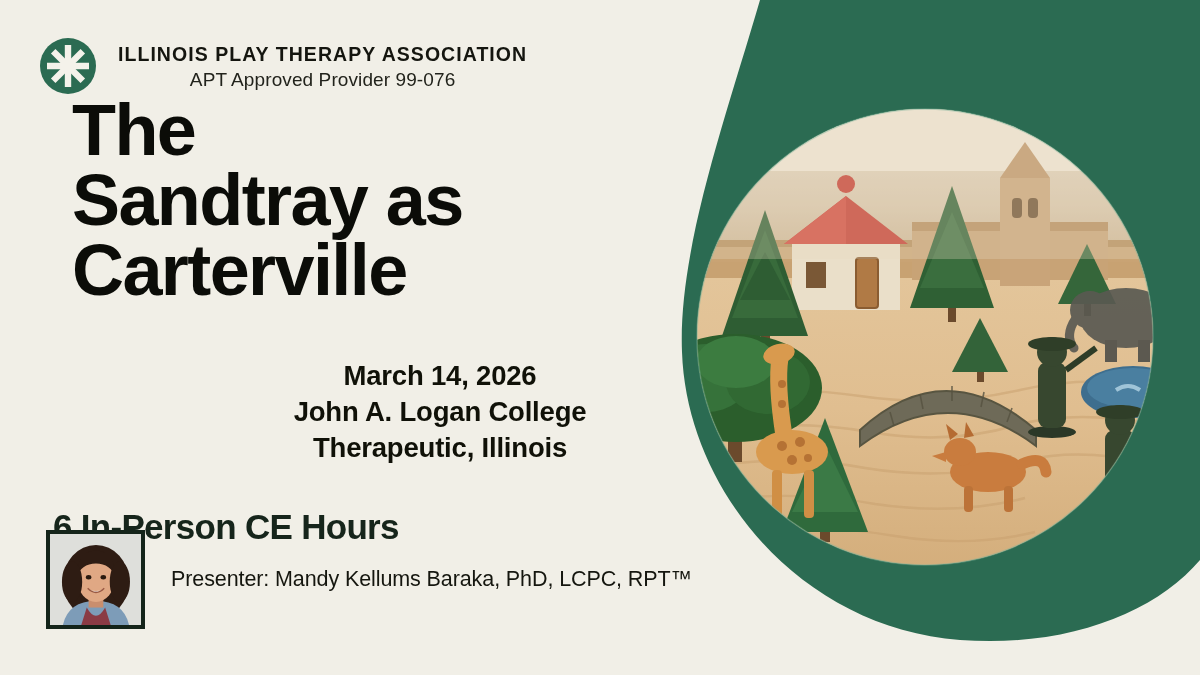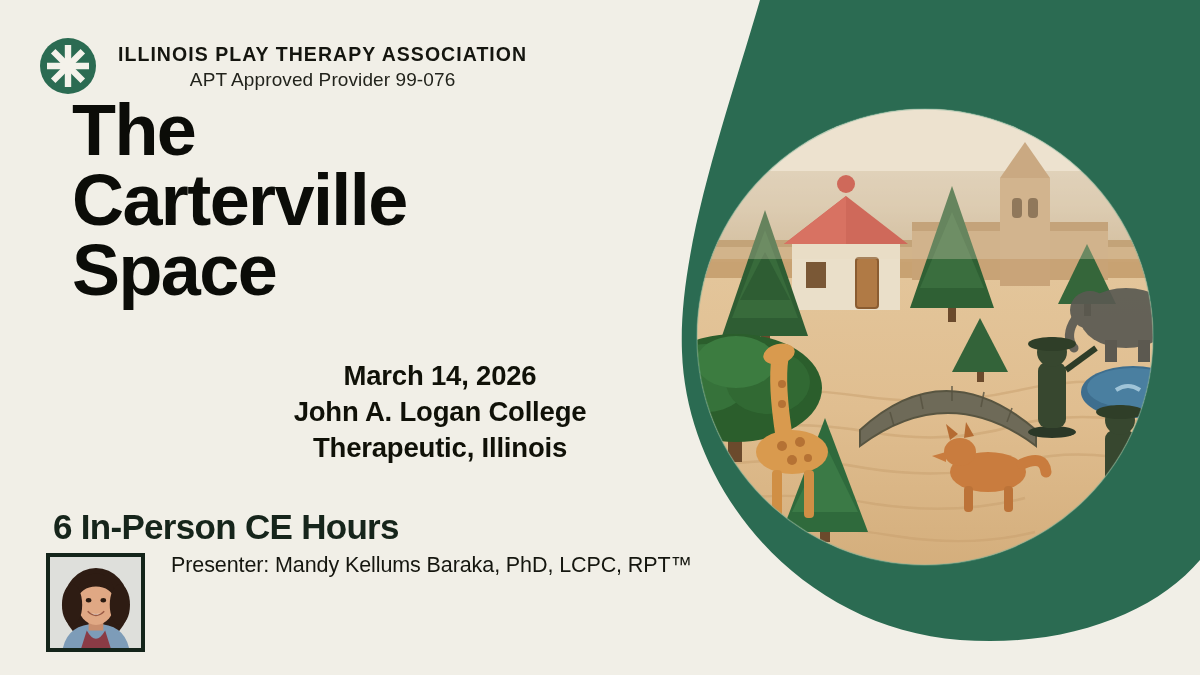--- a/index.html
+++ b/index.html
@@ -45,21 +45,21 @@
   .details div { white-space:nowrap; }
 
   
   .ce-hours {
     position:absolute; left:53px; top:509px;
     font-size:35px; font-weight:bold; color:#16251B;
     letter-spacing:-0.7px; line-height:1;
   }
 
   
-  .presenter-row { position:absolute; left:46px; top:553px; display:flex; }
+  .presenter-row { position:absolute; left:46px; top:530px; display:flex; align-items:center; }
   .headshot {
     width:99px; height:99px; flex:0 0 99px;
     border:4px solid #14241A; background:#DCDDD9;
     position:relative; overflow:hidden;
   }
   .headshot svg { position:absolute; inset:0; width:100%; height:100%; }
   .presenter-text {
     margin-left:26px; font-size:21.5px; color:#15160F;
     white-space:nowrap; letter-spacing:-0.1px;
   }
@@ -258,22 +258,22 @@
       </svg>
     </div>
     <div class="org-text">
       <div class="org-name">ILLINOIS PLAY THERAPY ASSOCIATION</div>
       <div class="org-sub">APT Approved Provider 99-076</div>
     </div>
   </div>
 
   <div class="title">
     <div>The</div>
+    <div>Sandtray as</div>
     <div>Carterville</div>
-    <div>Space</div>
   </div>
 
   <div class="details">
     <div>March 14, 2026</div>
     <div>John A. Logan College</div>
     <div>Therapeutic, Illinois</div>
   </div>
 
   <div class="ce-hours">6 In-Person CE Hours</div>
 

